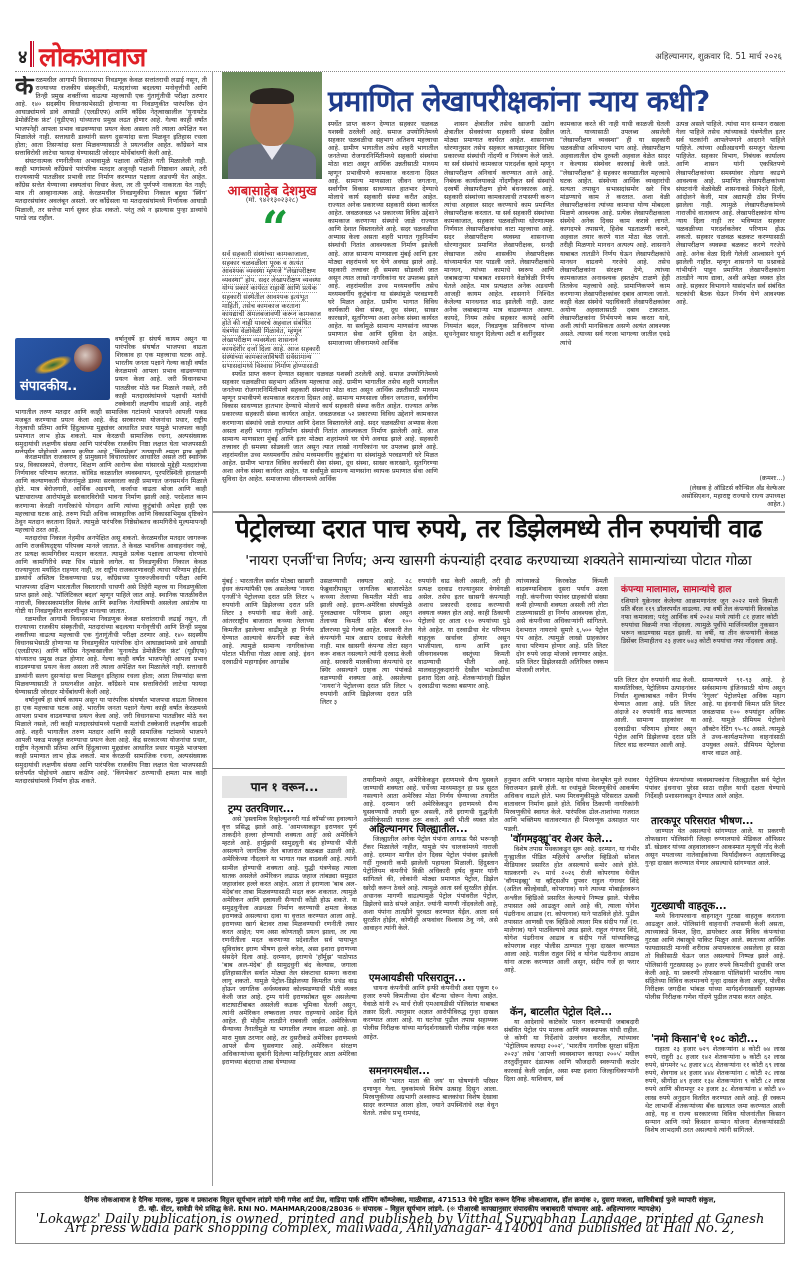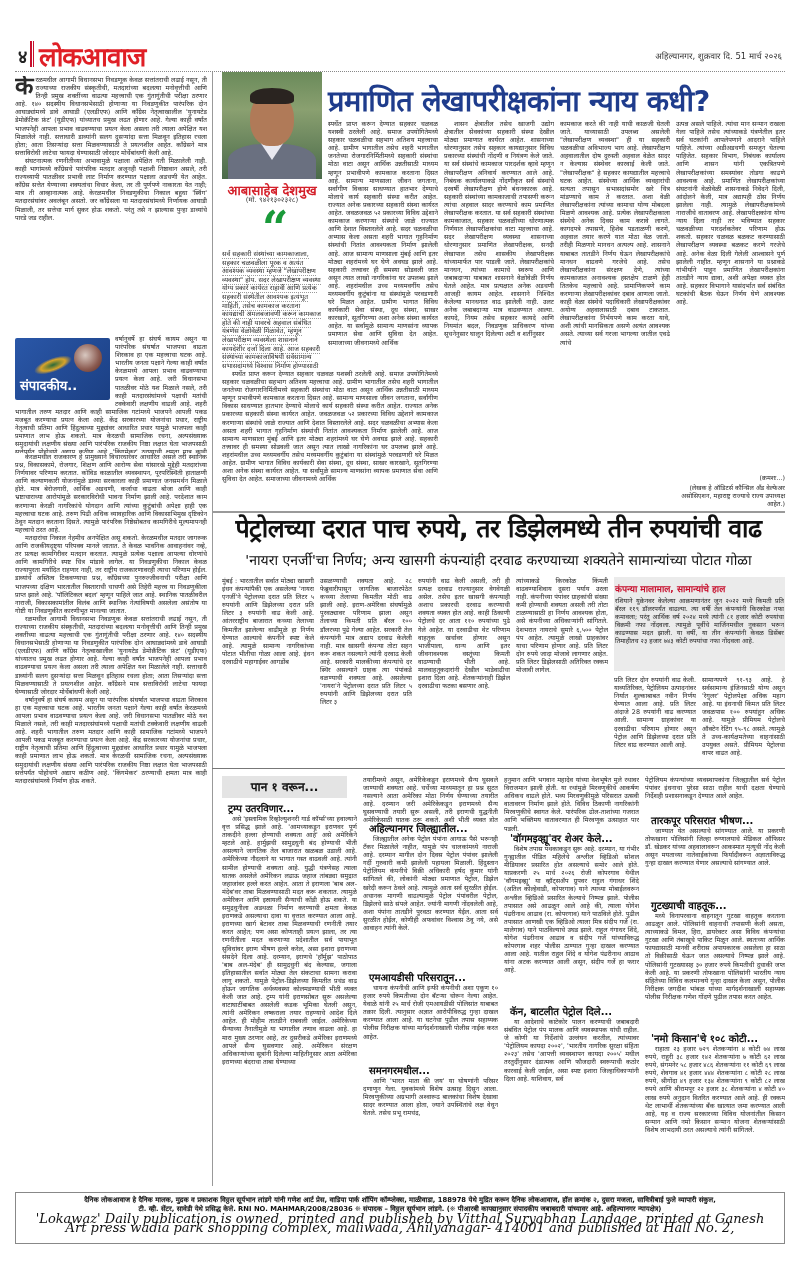--- a/index.html
+++ b/index.html
@@ -46,21 +46,21 @@
   .pullquote { position: absolute; left: 208px; top: 210px; width: 100px; height: 125px; font-size: 6.6px; line-height: 8.6px; color: #222; font-family: "DejaVu Sans", sans-serif; }
   .pullquote span { border-bottom: 1px dotted #999; }
 
   .col { position: absolute; }
 
   .hrule { position: absolute; height: 2px; background: #9a9a9a; }
 
   
   .petrol-head { position: absolute; left: 205px; top: 515px; width: 565px; font-size: 25px; line-height: 32px; font-weight: bold; color: #111; font-family: "DejaVu Sans", sans-serif; white-space: nowrap; text-align: center; letter-spacing: -0.5px; }
   .petrol-sub { position: absolute; left: 208px; top: 549px; width: 562px; font-size: 14px; line-height: 20px; color: #111; font-family: "DejaVu Sans", sans-serif; white-space: nowrap; text-align: center; }
-  .sidebar-box { position: absolute; left: 611px; top: 577px; width: 159px; height: 93px; background: #ebebeb; padding: 5px 1px; }
+  .sidebar-box { position: absolute; left: 611px; top: 577px; width: 159px; height: 93px; background: #ebebeb; padding: 5px 7px; }
   .sidebar-box h4 { font-size: 9px; color: #c8102e; font-family: "DejaVu Sans", sans-serif; margin-bottom: 2px; }
 
   .pan-box { position: absolute; left: 207px; top: 779px; width: 124px; height: 22px; background: #e4e4e4; text-align: center; font-size: 12px; line-height: 22px; font-weight: bold; color: #111; font-family: "DejaVu Sans", sans-serif; }
   .subhead { font-size: 10px; line-height: 10px; font-weight: bold; color: #111; margin: 2px 0 1px 6px; font-family: "DejaVu Sans", sans-serif; }
 
   .imprint { position: absolute; left: 15px; top: 1192px; width: 770px; height: 52px; border: 1px solid #888; padding: 3px 8px; text-align: center; font-family: "DejaVu Serif", serif; color: #111; }
   .imprint .mr { font-size: 6.8px; line-height: 9px; font-family: "DejaVu Sans", sans-serif; font-weight: bold; }
   .imprint .en { font-size: 13px; line-height: 9px; font-style: italic; }
 </style>
 </head>
@@ -149,21 +149,21 @@
   <span data-name="article-text">रुपयांनी वाढ केली असली, तरी ही प्रत्यक्ष दरवाढ राज्यानुसार वेगवेगळी असेल. तसेच इतर खासगी कंपन्याही अशाच प्रकारची दरवाढ करण्याची शक्यता व्यक्त होत आहे. काही ठिकाणी पेट्रोलचे दर आता ११० रुपयांच्या पुढे गेले आहेत. या दरवाढीचा थेट परिणाम वाहतूक खर्चावर होणार असून भाजीपाला, धान्य आणि इतर जीवनावश्यक वस्तूंच्या किमती वाढण्याची भीती आहे. मालवाहतूकदारांनी देखील भाडेवाढीचा इशारा दिला आहे. शेतकऱ्यांनाही डिझेल दरवाढीचा फटका बसणार आहे.</span>
 </div>
 <div class="col txt fill" style="left:516px; top:577px; width:92px; height:185px;" data-name="petrol-col4">
   <span data-name="article-text">त्यांच्याकडे किरकोळ किंमती वाढवण्याशिवाय दुसरा पर्याय उरला नाही. कंपनीच्या पंपांवर ग्राहकांची संख्या कमी होण्याची शक्यता असली तरी तोटा टाळण्यासाठी हा निर्णय आवश्यक होता, असे कंपनीच्या अधिकाऱ्यांनी सांगितले. देशभरात नायराचे सुमारे ६,५०० पेट्रोल पंप आहेत. त्यामुळे लाखो ग्राहकांवर याचा परिणाम होणार आहे. प्रति लिटर दोन रुपये जादा मोजावे लागणार आहेत. प्रति लिटर डिझेलसाठी अतिरिक्त रक्कम मोजावी लागेल.</span>
 </div>
 <div class="sidebar-box" style="left:614px; top:577px; width:171px; height:94px;" data-name="petrol-sidebar-box">
   <h4 data-name="sidebar-title">कंपन्या मालामाल, सामान्यांचे हाल</h4>
   <div class="txt fill" style="height:72px;" data-name="sidebar-text">रशियाने युक्रेनवर केलेल्या आक्रमणानंतर जून २०२२ मध्ये किमती प्रति बॅरल ११९ डॉलरपर्यंत वाढल्या. त्या वर्षी तेल कंपन्यांनी किरकोळ नफा कमावला; परंतु आर्थिक वर्ष २०२४ मध्ये त्यांनी ८१ हजार कोटी रुपयांचा विक्रमी नफा नोंदवला. त्यामुळे पूर्वीचे मार्जिनमधील नुकसान भरून काढण्यास मदत झाली. या वर्षी, या तीन कंपन्यांनी केवळ डिसेंबर तिमाहीतच २३ हजार ७४३ कोटी रुपयांचा नफा नोंदवला आहे.</div>
 </div>
 <div class="col txt fill" style="left:614px; top:676px; width:82px; height:86px;" data-name="petrol-col5a">
-  <span data-name="article-text">प्रति लिटर दोन रुपयांनी वाढ केली. याव्यतिरिक्त, पेट्रोलियम उत्पादनांवर निर्यात शुल्काबाबत नवीन निर्णय घेण्यात आला आहे. प्रति लिटर अंदाजे 28 रुपयांनी वाढ करण्यात आली. सामान्य ग्राहकांवर या दरवाढीचा परिणाम होणार असून पेट्रोल आणि डिझेलच्या दरात प्रति लिटर वाढ करण्यात आली आहे.</span>
+  <span data-name="article-text">प्रति लिटर दोन रुपयांनी वाढ केली. याव्यतिरिक्त, पेट्रोलियम उत्पादनांवर निर्यात शुल्काबाबत नवीन निर्णय घेण्यात आला आहे. प्रति लिटर अंदाजे २२ रुपयांनी वाढ करण्यात आली. सामान्य ग्राहकांवर या दरवाढीचा परिणाम होणार असून पेट्रोल आणि डिझेलच्या दरात प्रति लिटर वाढ करण्यात आली आहे.</span>
 </div>
 <div class="col txt fill" style="left:702px; top:676px; width:83px; height:86px;" data-name="petrol-col5b">
   <span data-name="article-text">सामान्यपणे ९१-९३ आहे. हे सर्वसामान्य इंजिनसाठी योग्य असून 'रेगुलर' पेट्रोलपेक्षा अधिक महाग आहे. या इंधनाची किंमत प्रति लिटर जवळपास १०० रुपयांहून अधिक आहे. यामुळे प्रीमियम पेट्रोलचे ऑक्टेन रेटिंग ९५-९८ असते. त्यामुळे ते उच्च-कार्यक्षमतेच्या वाहनांसाठी उपयुक्त असते. प्रीमियम पेट्रोलचा वापर वाढत आहे.</span>
 </div>
 
 <div class="hrule" style="left:212px; top:768px; width:573px; height:1px; background:#777;" data-name="section-divider"></div>
 
 <div class="pan-box" style="left:222px; top:776px; width:125px;" data-name="continued-from-page1-label">पान १ वरून...</div>
 
 <div class="col fill" style="left:222px; top:802px; width:180px; height:382px;" data-name="continued-col1">
@@ -214,16 +214,16 @@
   <div class="txt fill" style="height:120px;" data-name="story-text-wrap">
       <p data-name="story-text">मध्ये विनापरवाना वाहनातून गुटखा वाहतूक करताना आढळून आले. पोलिसांनी वाहनाची तपासणी केली असता, त्याच्याकडे विमल, हिरा, डायरेक्टर असा विविध कंपन्यांचा गुटखा आणि तंबाखूचे पाकिट मिळून आले. स्वतःच्या आर्थिक फायद्यासाठी मानवी शरीरास अपायकारक असलेला हा साठा तो विक्रीसाठी घेऊन जात असल्याचे निष्पन्न झाले आहे. पोलिसांनी गुटख्यासह ३० हजार रुपये किमतीची दुचाकी जप्त केली आहे. या प्रकरणी तोफखाना पोलिसांनी भारतीय न्याय संहितेच्या विविध कलमान्वये गुन्हा दाखल केला असून, पोलीस निरीक्षक जगदीश भांबळ यांच्या मार्गदर्शनाखाली सहाय्यक पोलीस निरीक्षक गणेश गोंदणे पुढील तपास करत आहेत.</p>
     </div>
   <div class="subhead" data-name="story-subhead">'नमो किसान'चे १०८ कोटी...</div>
   <div class="txt fill" style="height:128px;" data-name="story-text-wrap">
       <p data-name="story-text">राहाता २३ हजार ७२९ शेतकऱ्यांना ४ कोटी ७४ लाख रुपये, राहुरी ३८ हजार १४२ शेतकऱ्यांना ७ कोटी ६२ लाख रुपये, संगमनेर ५८ हजार ४८६ शेतकऱ्यांना ११ कोटी ६९ लाख रुपये, शेवगाव ४१ हजार ४४४ शेतकऱ्यांना ८ कोटी २८ लाख रुपये, श्रीगोंदा ४९ हजार १३४ शेतकऱ्यांना ९ कोटी ८२ लाख रुपये आणि श्रीरामपूर २२ हजार ३८ शेतकऱ्यांना ४ कोटी ४० लाख रुपये अनुदान वितरित करण्यात आले आहे. ही रक्कम थेट लाभार्थी शेतकऱ्यांच्या बँक खात्यात जमा करण्यात आली आहे, यह व राज्य सरकारच्या विविध योजनांतील किसान सन्मान आणि नमो किसान सन्मान योजना शेतकऱ्यांसाठी विशेष लाभदायी ठरत असल्याचे त्यांनी सांगितले.</p>
     </div>
 </div>
 
 <div class="imprint" data-name="print-line-imprint">
-  <div class="mr" data-name="imprint-marathi-line">दैनिक लोकआवाज हे दैनिक मालक, मुद्रक व प्रकाशक विठ्ठल सूर्यभान लांडगे यांनी गणेश आर्ट प्रेस, वाडिया पार्क शॉपिंग कॉम्प्लेक्स, माळीवाडा, 188978 येथे मुद्रित करून दैनिक लोकआवाज, हॉल क्रमांक २, दुसरा मजला, सावित्रीबाई फुले व्यापारी संकुल,</div>
+  <div class="mr" data-name="imprint-marathi-line">दैनिक लोकआवाज हे दैनिक मालक, मुद्रक व प्रकाशक विठ्ठल सूर्यभान लांडगे यांनी गणेश आर्ट प्रेस, वाडिया पार्क शॉपिंग कॉम्प्लेक्स, माळीवाडा, 471513 येथे मुद्रित करून दैनिक लोकआवाज, हॉल क्रमांक २, दुसरा मजला, सावित्रीबाई फुले व्यापारी संकुल,</div>
   <div class="mr" data-name="imprint-marathi-line">टी. व्ही. सेंटर, सावेडी येथे प्रसिद्ध केले. RNI NO. MAHMAR/2008/28036 ❊ संपादक – विठ्ठल सूर्यभान लांडगे. (❊ पीआरबी कायद्यानुसार संपादकीय जबाबदारी यांच्यावर आहे. अहिल्यानगर न्यायक्षेत्र)</div>
   <div class="en" data-name="imprint-english-line">'Lokawaz' Daily publication is owned, printed and publisheb by Vitthal Suryabhan Landage, printed at Ganesh Art press wadia park shopping complex, maliwada, Ahilyanagar- 414001 and published at Hall No. 2,</div>
 </div>
 
 </body></html>

